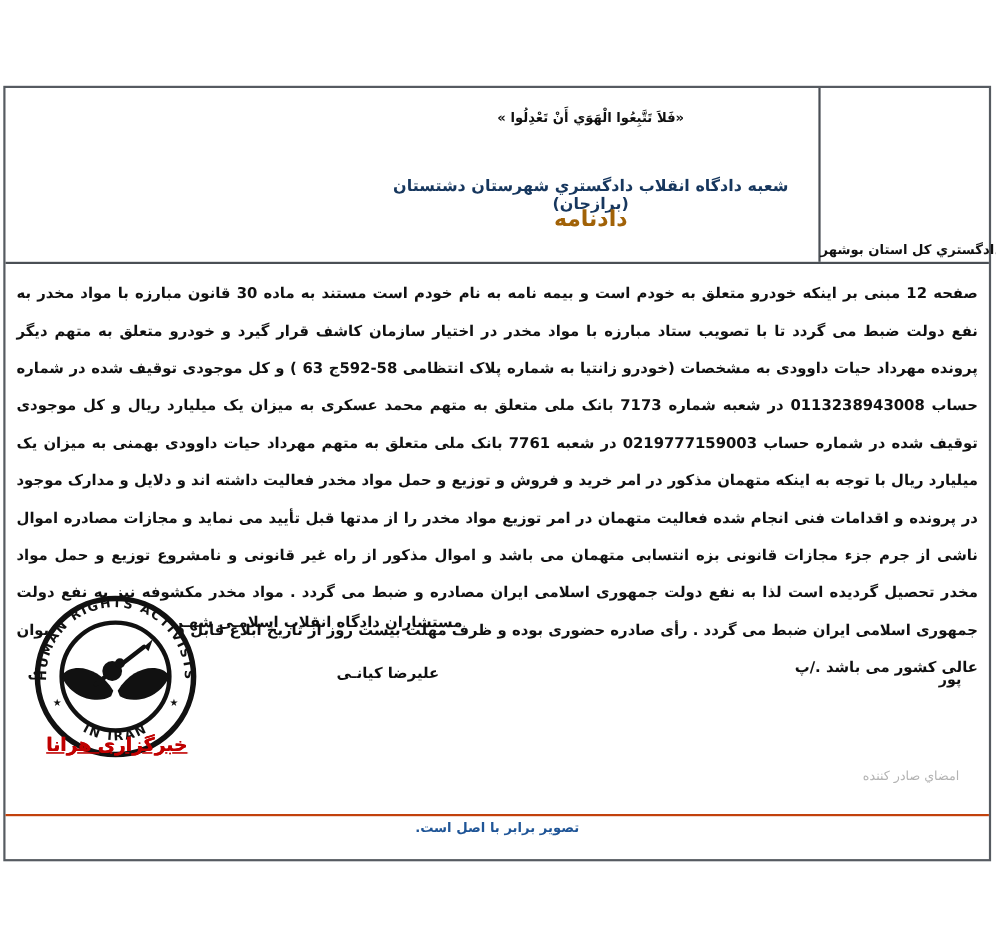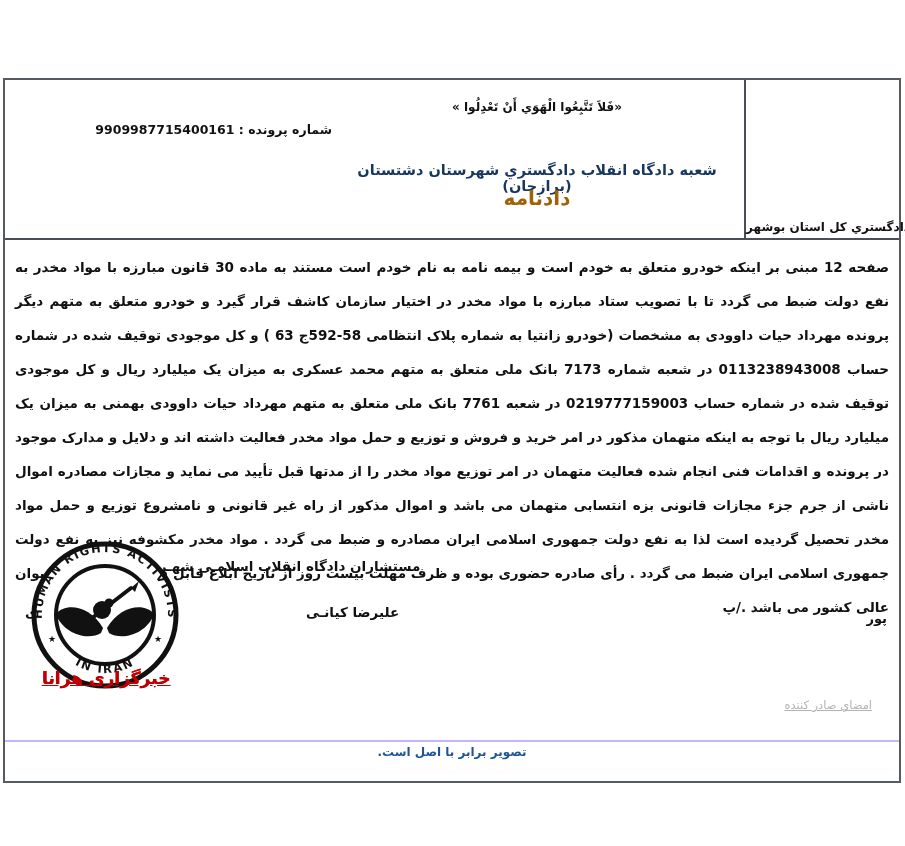--- a/index.html
+++ b/index.html
@@ -32,50 +32,47 @@
   
   .body-text {
     position:absolute; top:170px; left:10px; right:10px;
     direction:rtl; text-align:justify; font-size:13.5px; font-weight:bold;
     line-height:34px; color:#111;
   }
   
   .sig-title  { position:absolute; top:478px; left:52px;  font-size:13.5px; font-weight:bold; direction:rtl; white-space:nowrap; }
   .sig-name-1 { position:absolute; top:524px; left:277px; font-size:13.5px; font-weight:bold; direction:rtl;margin-left:24px; }
   .sig-name-2 { position:absolute; top:524px; left:20px;  font-size:13.5px; font-weight:bold; direction:rtl; }
-  .stray      { position:absolute; top:531px; right:12px; font-size:13px;   font-weight:bold; direction:rtl; }
-  .issuer-note{ position:absolute; top:618px; right:27px; font-size:11.5px; color:#b3b3b3; direction:rtl;text-decoration:underline; }
+  .stray      { position:absolute; top:531px; right:25px; font-size:13px;   font-weight:bold; direction:rtl; }
+  .issuer-note{ position:absolute; top:618px; right:27px; font-size:11.5px; color:#b3b3b3; direction:rtl; }
   
   .stamp        { position:absolute; left:30px; top:540px; width:150px; height:150px; z-index:5; }
   .stamp-caption{
     position:absolute; left:16px; top:668px; width:180px; text-align:center; z-index:6;
     color:#C00000; font-weight:bold; font-size:17px; direction:rtl;
     text-shadow:0.5px 0 currentColor;
     text-decoration:underline;
   }
   
   .footer-box {
     position:absolute; left:0; right:0; bottom:0; height:41px;
-    border-top:2px solid #c4b5fd; text-align:center; background:transparent;
+    border-top:2px solid #c2410c; text-align:center; background:transparent;
   }
   .certify { color:#1F5597; font-weight:bold; font-size:12px; margin-top:3px; direction:rtl; }
   .address { font-weight:bold; font-size:12.5px; margin-top:1px; direction:rtl; color:#1a1a1a; }
 </style>
 </head>
 <body>
 
 <div class="page">
   <div class="doc">
 
     <div class="header">
 
       <div class="numbers">
-        <div class="row">
-          <span>شماره پرونده</span> : <span>9909987715400161</span>
-        </div>
       </div>
 
       <div class="center-head">
         <div class="verse">«فَلاَ تَتَّبِعُوا الْهَوَي أَنْ تَعْدِلُوا »</div>
         <div class="court">شعبه دادگاه انقلاب دادگستري شهرستان دشتستان (برازجان)</div>
         <div class="doctype">دادنامه</div>
       </div>
 
       <div class="emblem-cell">
         <svg width="104" height="112" viewBox="0 0 124 124">

